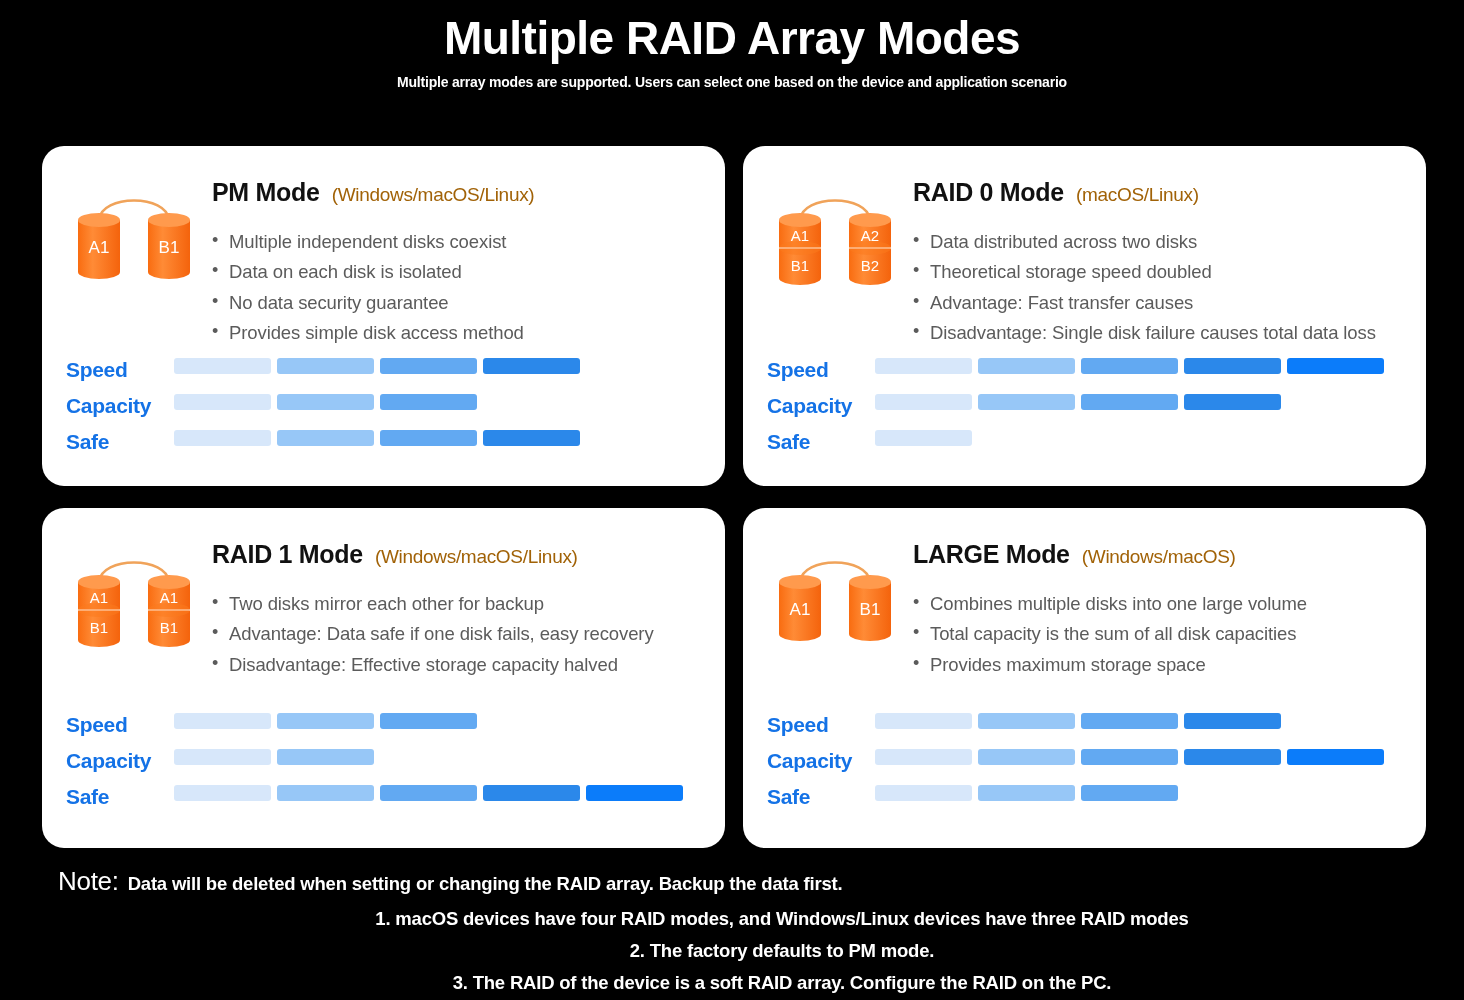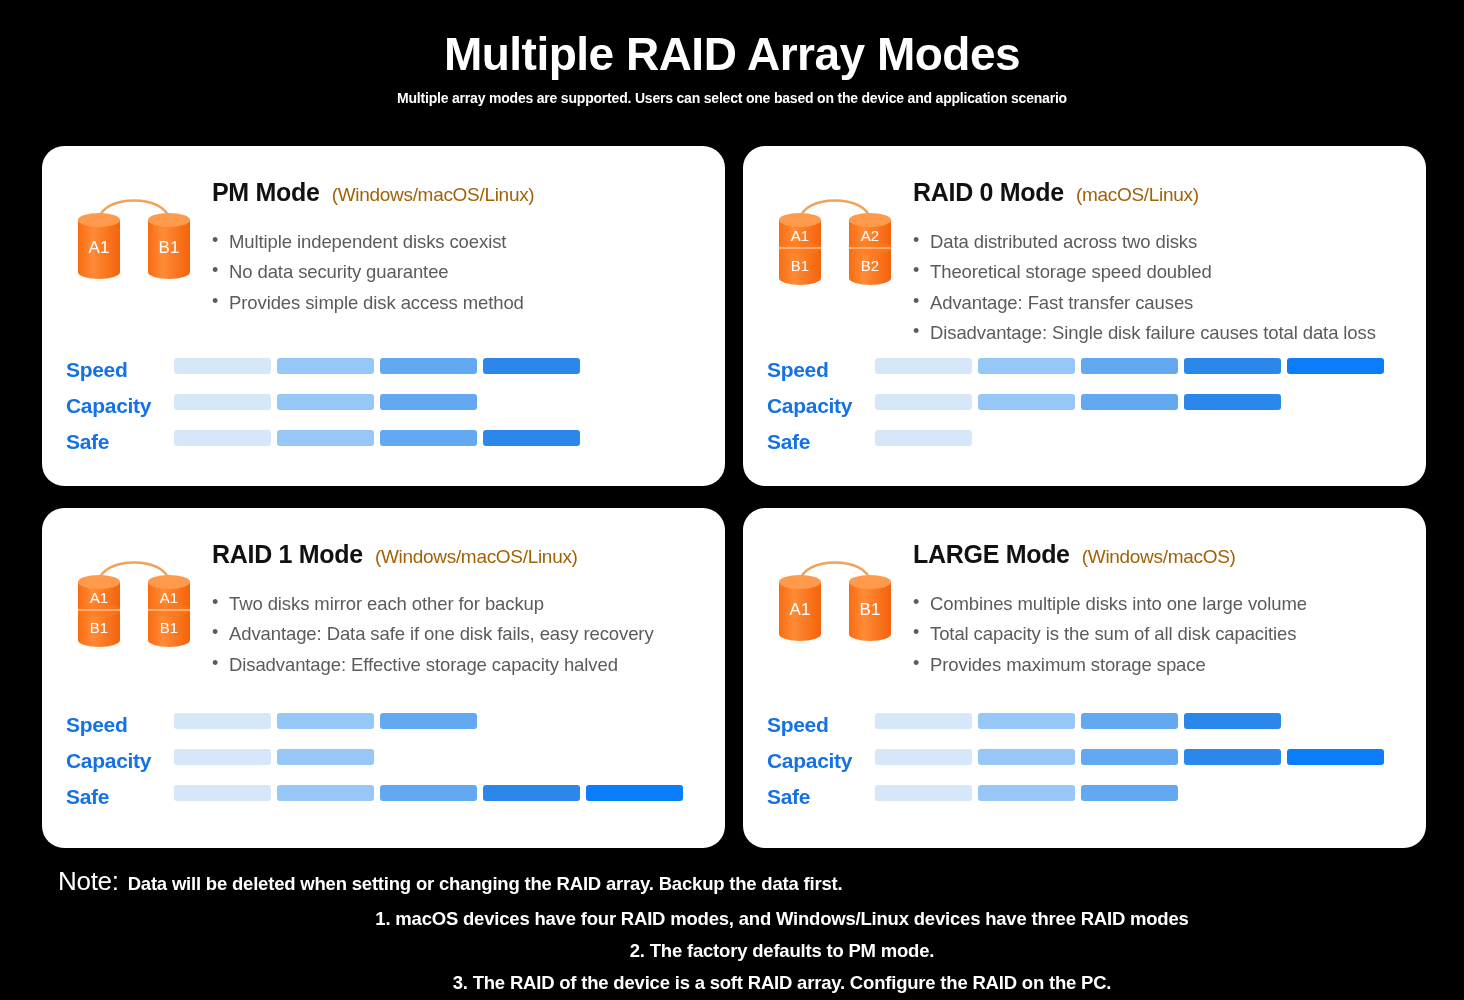--- a/index.html
+++ b/index.html
@@ -5,21 +5,21 @@
   * { margin:0; padding:0; box-sizing:border-box; }
   html, body {
     width:1464px; height:1000px;
     background:#000;
     font-family:"Liberation Sans", sans-serif;
     overflow:hidden;
   }
   .page { position:relative; width:1464px; height:1000px; }
 
   
-  .header { text-align:center; padding-top:30px; }
+  .header { text-align:center; padding-top:14px; }
   .title {
     color:#fff; font-size:46px; font-weight:bold;
     letter-spacing:-0.5px; line-height:1.05;
   }
   .subtitle {
     color:#fff; font-size:14px; font-weight:bold;
     margin-top:12px; letter-spacing:-0.2px;
   }
 
   
@@ -133,20 +133,21 @@
   </svg>
         </div>
       </div>
       <div class="text-col">
         <div class="mode-head">
           <span class="mode-name">PM Mode</span>
           <span class="mode-plat">(Windows/macOS/Linux)</span>
         </div>
         <ul class="bullets">
               <li>Multiple independent disks coexist</li>
+              <li>Data on each disk is isolated</li>
               <li>No data security guarantee</li>
               <li>Provides simple disk access method</li>
             </ul>
       </div>
     </div>
     <div class="ratings" style="top:212px">
       <div class="rating-row">
               <div class="rating-label">Speed</div>
               <div class="segs">
               <div class="seg s1" style=""></div>

